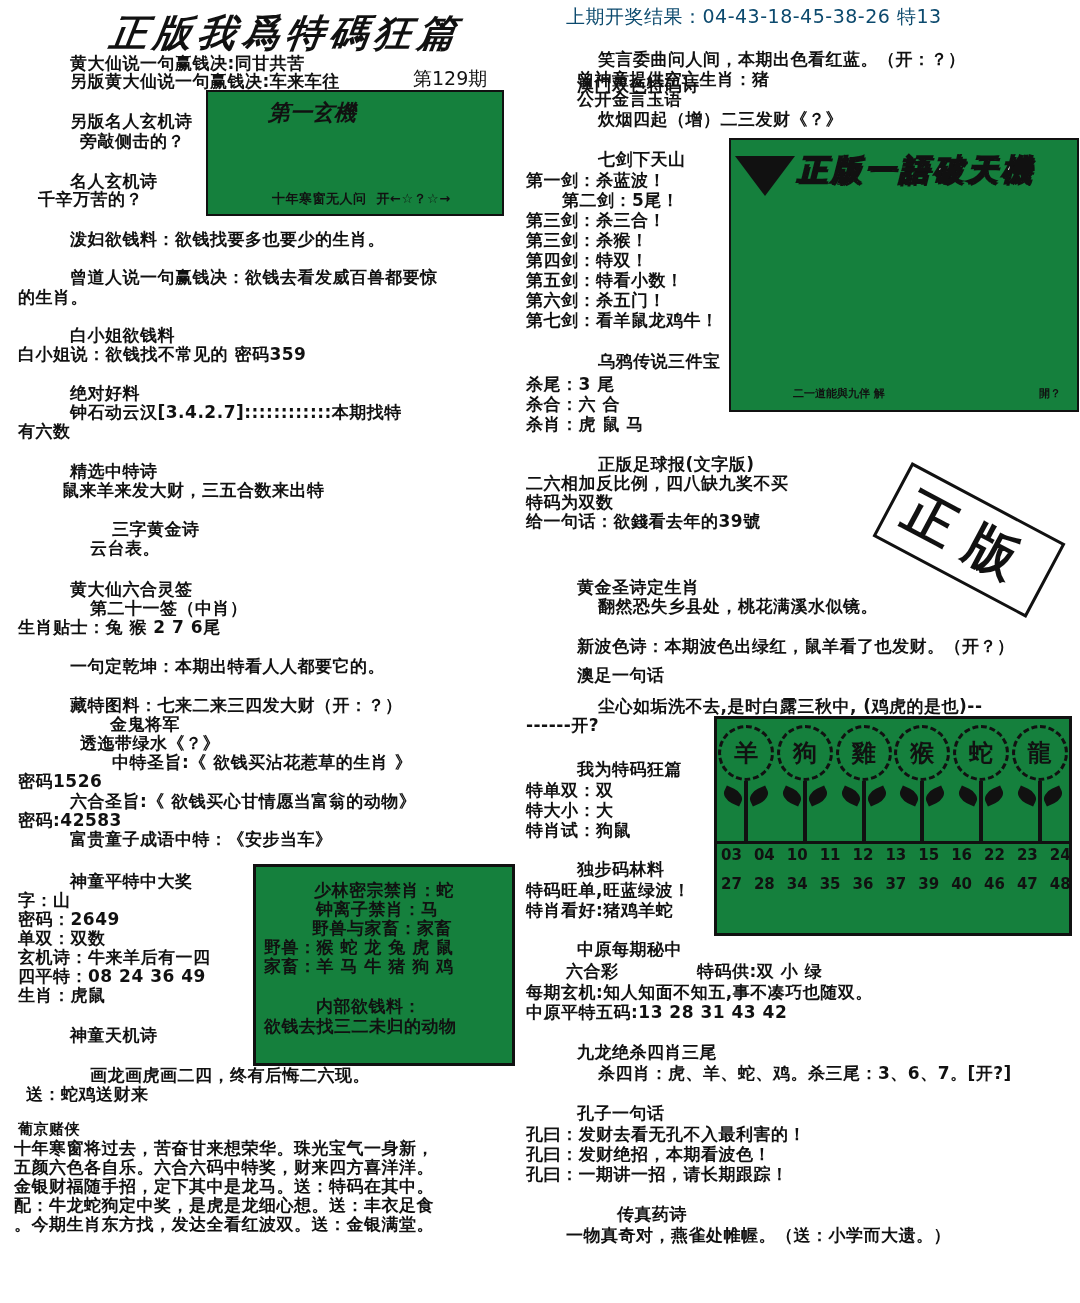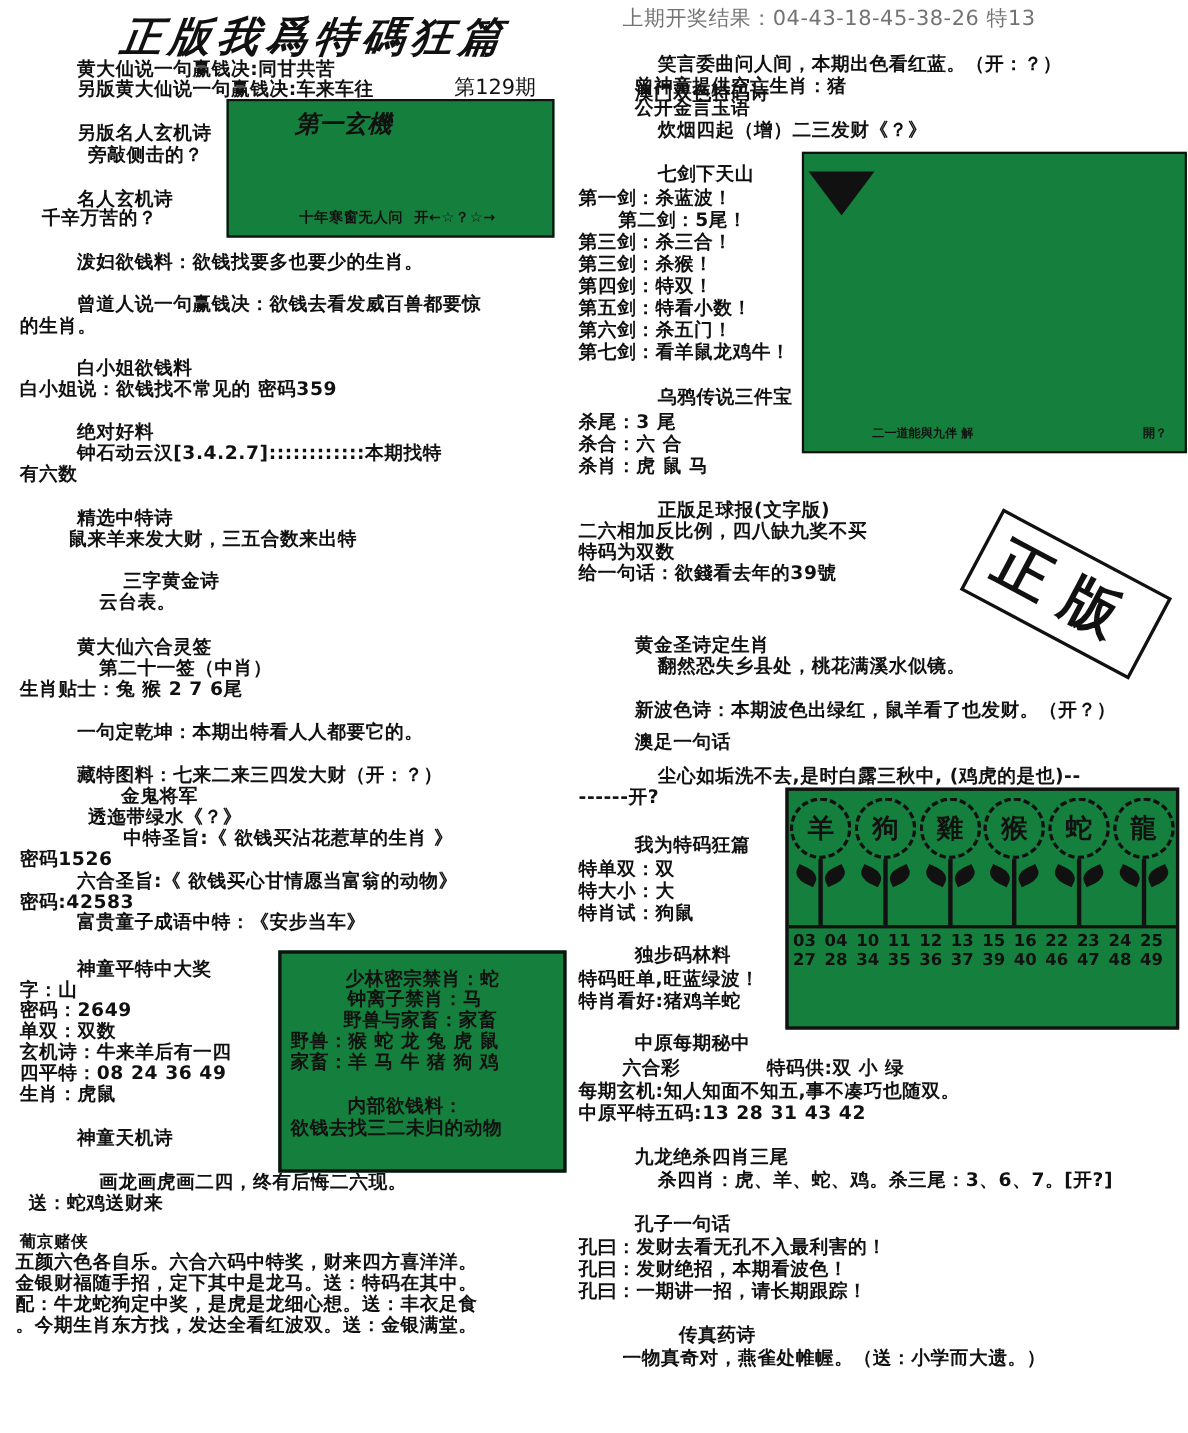--- a/index.html
+++ b/index.html
@@ -2,37 +2,37 @@
 <html><head>
 <meta charset="utf-8">
 <style>
   html, body { margin:0; padding:0; background:#fff; }
   body { width:1080px; height:1303px; position:relative; overflow:hidden;
          font-family:"DejaVu Sans","Liberation Sans",sans-serif; color:#111; }
   .abs { position:absolute; }
   .t { font-size:17px; line-height:19px; font-weight:bold; white-space:pre; letter-spacing:0.5px; }
   .t.sm { font-size:16px; line-height:18px; }
   .title-main { font-size:38px; font-weight:bold; font-style:italic; letter-spacing:6px; transform:skewX(-8deg); }
-  .result { color:#737373; font-size:19px; font-weight:normal; white-space:pre; letter-spacing:0.5px; }
+  .result { color:#0c4a6e; font-size:19px; font-weight:normal; white-space:pre; letter-spacing:0.5px; }
   .box { border:2px solid #111; background:#15803d; }
   .box3 { border:3px solid #111; }
   .outline-title { font-size:30px; font-weight:bold; letter-spacing:4px; color:#fff;
       -webkit-text-stroke:1.5px #111; text-shadow:2px 2px 0 #111; font-style:italic; }
   .stamp { border:3px solid #111; transform:rotate(28deg); font-size:52px; font-weight:bold; letter-spacing:18px;
       padding:4px 14px; font-family:"DejaVu Sans",sans-serif; }
   .sunflower-row { display:flex; justify-content:space-around; }
   .sunflower { width:50px; height:50px; border-radius:50%; border:3px dashed #111; display:flex; align-items:center; justify-content:center;
       font-size:24px; font-weight:bold; }
   .stem-row { display:flex; justify-content:space-around; height:60px; }
   .stem { width:50px; position:relative; }
   .stem::before { content:""; position:absolute; left:23px; top:0; width:4px; height:60px; background:#111; }
   .leaf { position:absolute; top:8px; width:20px; height:14px; background:#111; border-radius:0 60% 0 60%; }
   .leaf.l { left:2px; transform:rotate(25deg); }
   .leaf.r { right:2px; transform:rotate(-25deg) scaleX(-1); }
-  .numgrid { display:grid; grid-template-columns:repeat(12, 1fr); font-size:15px; font-weight:bold; text-align:left; line-height:17px; }
+  .numgrid { display:grid; grid-template-columns:repeat(12, 1fr); font-size:15px; font-weight:bold; text-align:left; line-height:17px;gap:12px; }
   .diamond { width:0; height:0; border-left:30px solid transparent; border-right:30px solid transparent; border-top:40px solid #111; }
 </style>
 </head>
 <body>
 
 <div class="abs title-main" style="left:110px;top:8px;">正版我爲特碼狂篇</div>
 <div class="abs result" style="left:566px;top:4px;">上期开奖结果：04-43-18-45-38-26 特13</div>
 
 <div class="abs t" style="left:70px;top:54px;">黄大仙说一句赢钱决:同甘共苦</div>
 <div class="abs t" style="left:70px;top:72px;">另版黄大仙说一句赢钱决:车来车往</div>
@@ -97,20 +97,21 @@
   <div class="abs t" style="left:60px;top:33px;">钟离子禁肖：马</div>
   <div class="abs t" style="left:56px;top:52px;">野兽与家畜：家畜</div>
   <div class="abs t" style="left:8px;top:71px;">野兽：猴 蛇 龙 兔 虎 鼠</div>
   <div class="abs t" style="left:8px;top:90px;">家畜：羊 马 牛 猪 狗 鸡</div>
   <div class="abs t" style="left:60px;top:130px;">内部欲钱料：</div>
   <div class="abs t" style="left:8px;top:150px;">欲钱去找三二未归的动物</div>
 </div>
 
 <div class="abs t sm" style="left:18px;top:1120px;font-size:15px;">葡京赌侠</div>
 <div class="abs" style="left:14px;top:1139px;">
+  <div class="t">十年寒窗将过去，苦奋甘来想荣华。珠光宝气一身新，</div>
   <div class="t">五颜六色各自乐。六合六码中特奖，财来四方喜洋洋。</div>
   <div class="t">金银财福随手招，定下其中是龙马。送：特码在其中。</div>
   <div class="t">配：牛龙蛇狗定中奖，是虎是龙细心想。送：丰衣足食</div>
   <div class="t">。今期生肖东方找，发达全看红波双。送：金银满堂。</div>
 </div>
 
 <div class="abs t" style="left:577px;top:30px;margin-top:46px;">澳门双色特码诗</div>
 <div class="abs t" style="left:598px;top:50px;">笑言委曲问人间，本期出色看红蓝。（开：？）</div>
 <div class="abs t" style="left:577px;top:70px;">曾神童提供空亡生肖：猪</div>
 <div class="abs t" style="left:577px;top:90px;">公开金言玉语</div>
@@ -123,20 +124,21 @@
   <div class="t" style="line-height:20px;">第三剑：杀三合！</div>
   <div class="t" style="line-height:20px;">第三剑：杀猴！</div>
   <div class="t" style="line-height:20px;">第四剑：特双！</div>
   <div class="t" style="line-height:20px;">第五剑：特看小数！</div>
   <div class="t" style="line-height:20px;">第六剑：杀五门！</div>
   <div class="t" style="line-height:20px;">第七剑：看羊鼠龙鸡牛！</div>
 </div>
 
 <div class="abs box" style="left:729px;top:138px;width:346px;height:270px;">
   <div class="abs diamond" style="left:4px;top:16px;"></div>
+  <div class="abs outline-title" style="left:66px;top:10px;font-size:30px;">正版一語破天機</div>
   <div class="abs" style="left:62px;top:246px;font-size:11px;font-weight:bold;">二一道能與九伴  解</div>
   <div class="abs" style="left:308px;top:246px;font-size:11px;font-weight:bold;">開？</div>
 </div>
 
 <div class="abs t" style="left:598px;top:352px;">乌鸦传说三件宝</div>
 <div class="abs" style="left:526px;top:374px;">
   <div class="t" style="line-height:20px;">杀尾：3 尾</div>
   <div class="t" style="line-height:20px;">杀合：六 合</div>
   <div class="t" style="line-height:20px;">杀肖：虎 鼠 马</div>
 </div>

